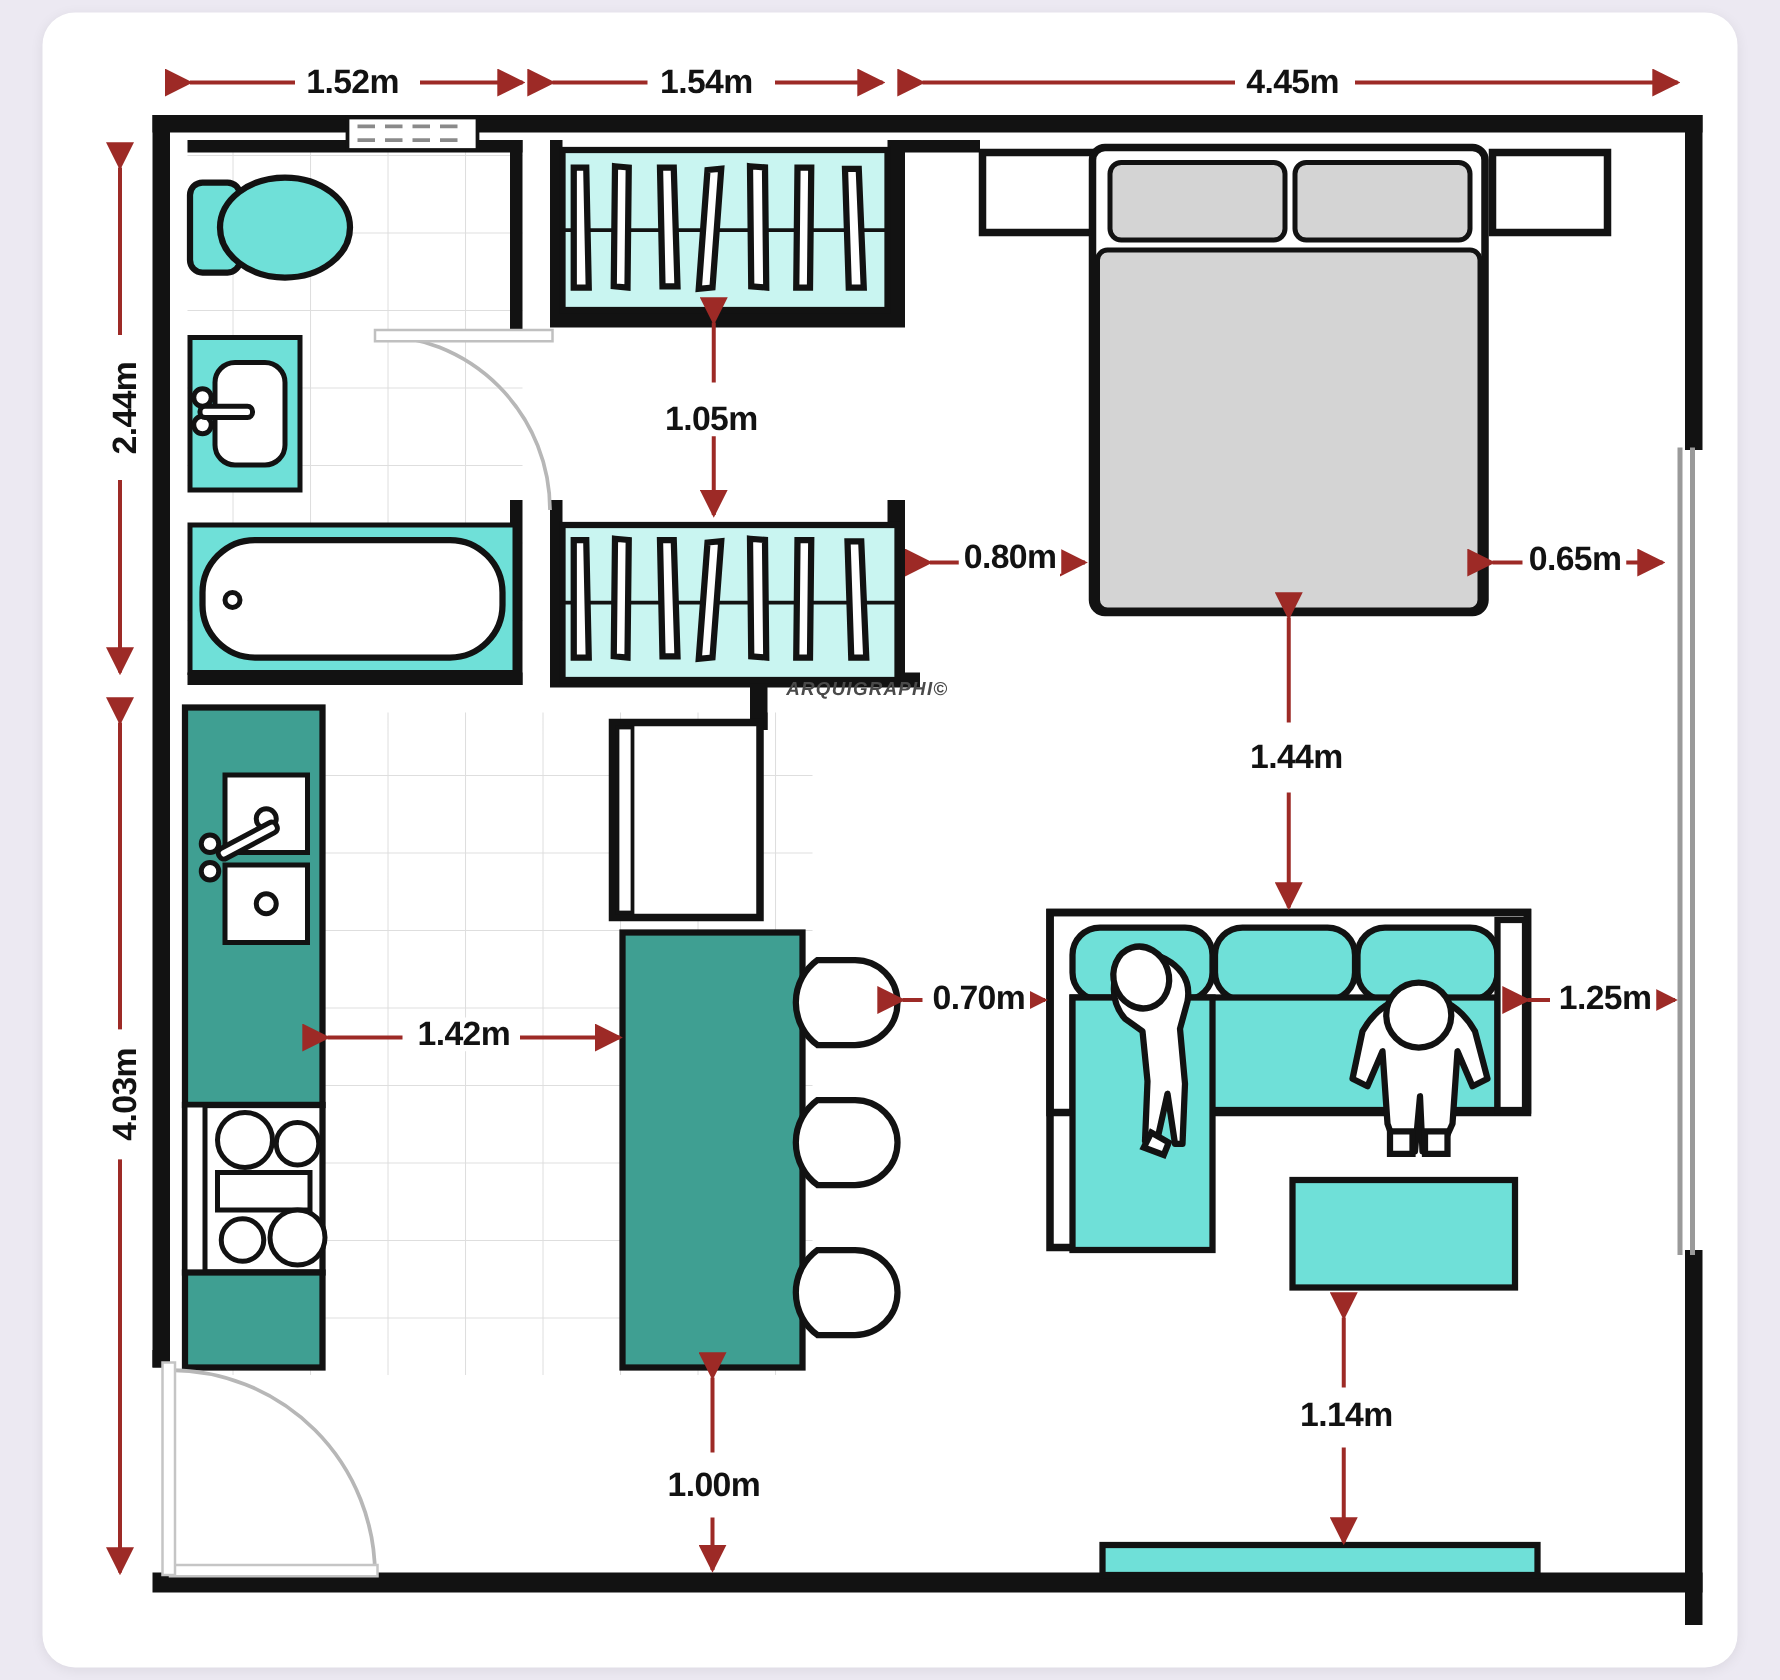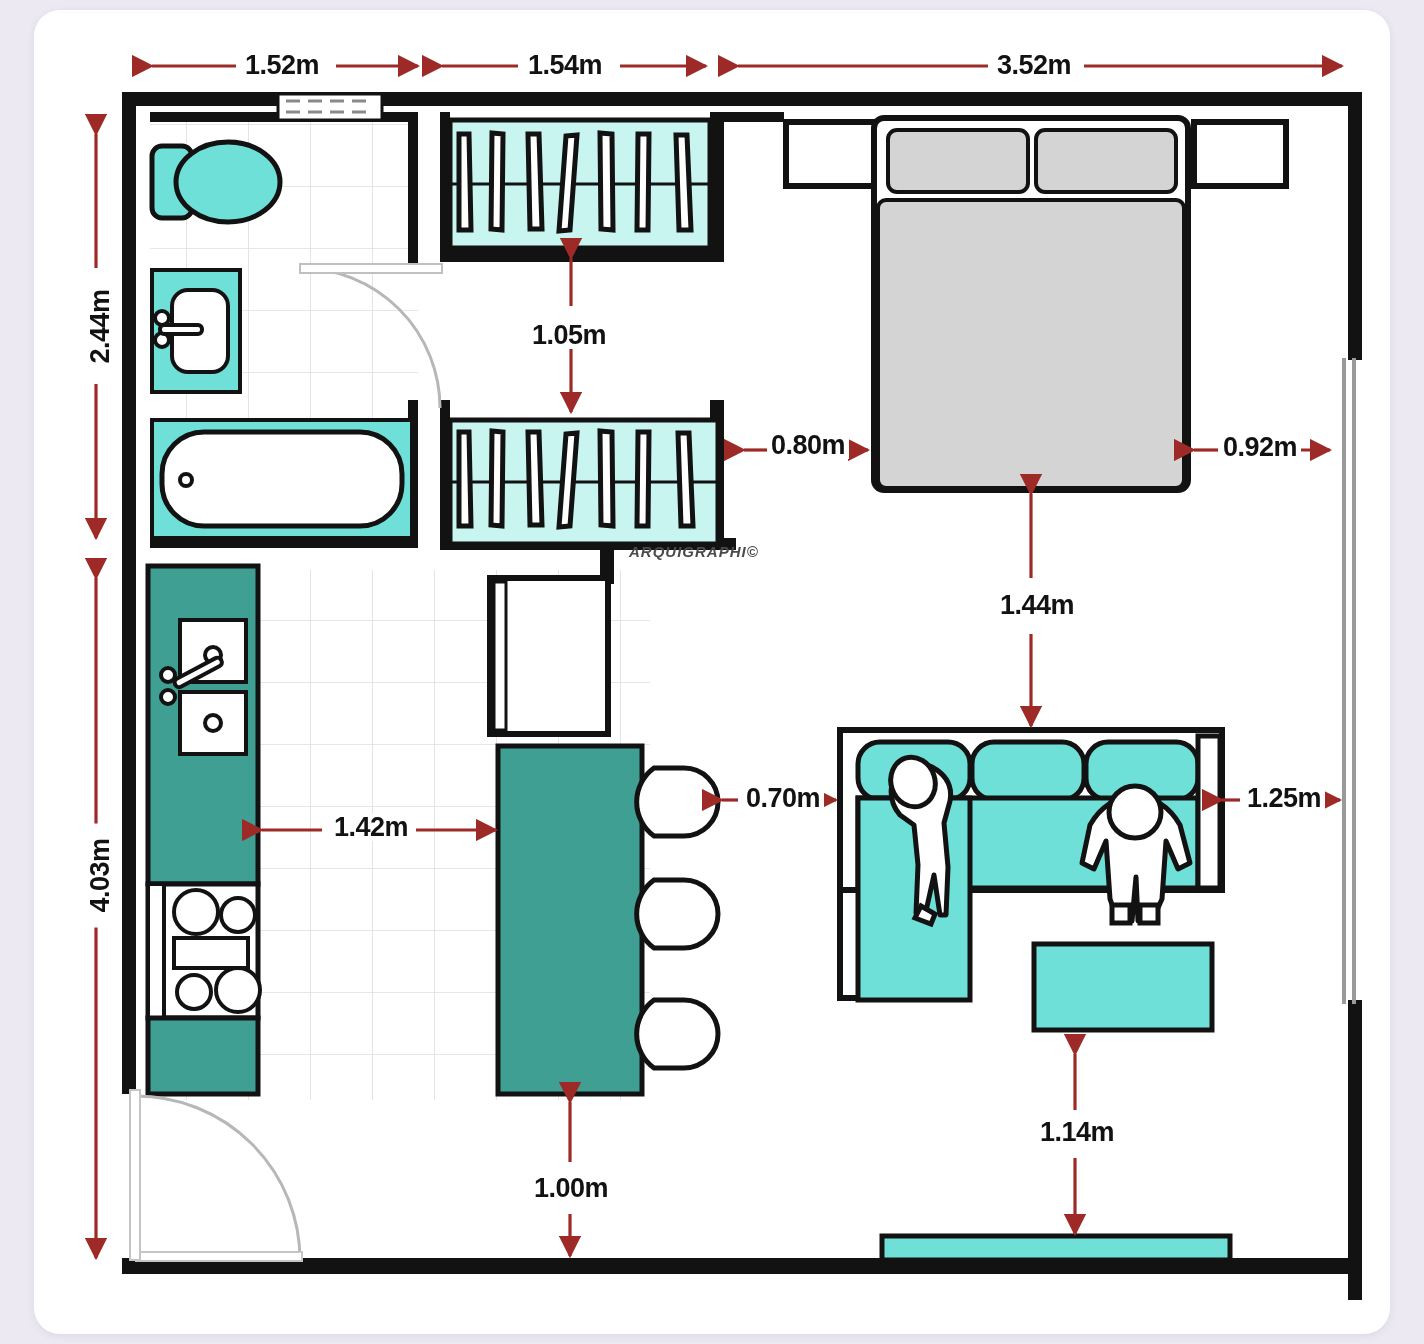--- a/index.html
+++ b/index.html
@@ -315,28 +315,28 @@
       <line x1="570" y1="1102" x2="570" y2="1162" marker-start="url(#ar-e)"></line>
       <line x1="570" y1="1214" x2="570" y2="1256" marker-end="url(#ar-s)"></line>
 
       <line x1="1075" y1="1054" x2="1075" y2="1110" marker-start="url(#ar-e)"></line>
       <line x1="1075" y1="1158" x2="1075" y2="1234" marker-end="url(#ar-s)"></line>
     </g>
   </svg>
 
   <div class="dimlabel" style="left:241px; top:52px;">1.52m</div>
   <div class="dimlabel" style="left:524px; top:52px;">1.54m</div>
-  <div class="dimlabel" style="left:993px; top:52px;">3.52m</div>
+  <div class="dimlabel" style="left:993px; top:52px;">4.45m</div>
 
   <div class="dimlabel vert" style="left:48px; top:313px; width:96px; text-align:center; transform:rotate(-90deg);">2.44m</div>
   <div class="dimlabel vert" style="left:48px; top:862px; width:96px; text-align:center; transform:rotate(-90deg);">4.03m</div>
 
   <div class="dimlabel" style="left:528px; top:310px;margin-top:12px;">1.05m</div>
   <div class="dimlabel" style="left:767px; top:432px;">0.80m</div>
-  <div class="dimlabel" style="left:1219px; top:434px;">0.92m</div>
+  <div class="dimlabel" style="left:1219px; top:434px;">0.65m</div>
   <div class="dimlabel" style="left:996px; top:592px;text-align:right;">1.44m</div>
   <div class="dimlabel" style="left:330px; top:814px;">1.42m</div>
   <div class="dimlabel" style="left:742px; top:785px;">0.70m</div>
   <div class="dimlabel" style="left:1243px; top:785px;">1.25m</div>
   <div class="dimlabel" style="left:530px; top:1175px;text-align:center;">1.00m</div>
   <div class="dimlabel" style="left:1036px; top:1119px;">1.14m</div>
 
   <div class="wm" style="left:629px; top:543px;font-style:italic;">ARQUIGRAPHI©</div>
 </div>
 

